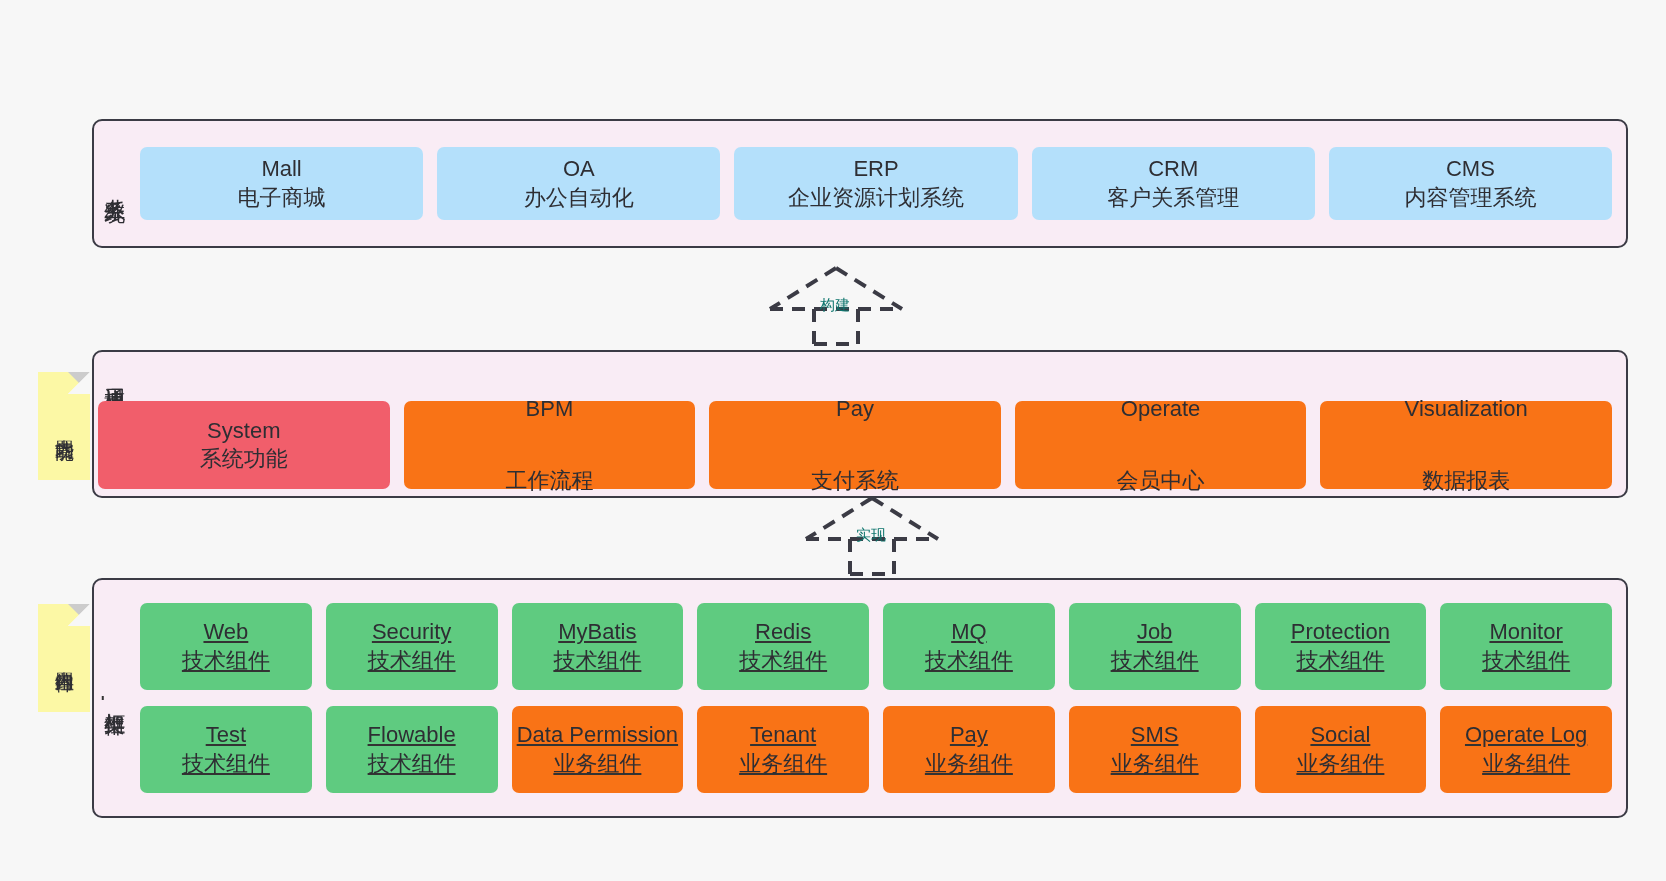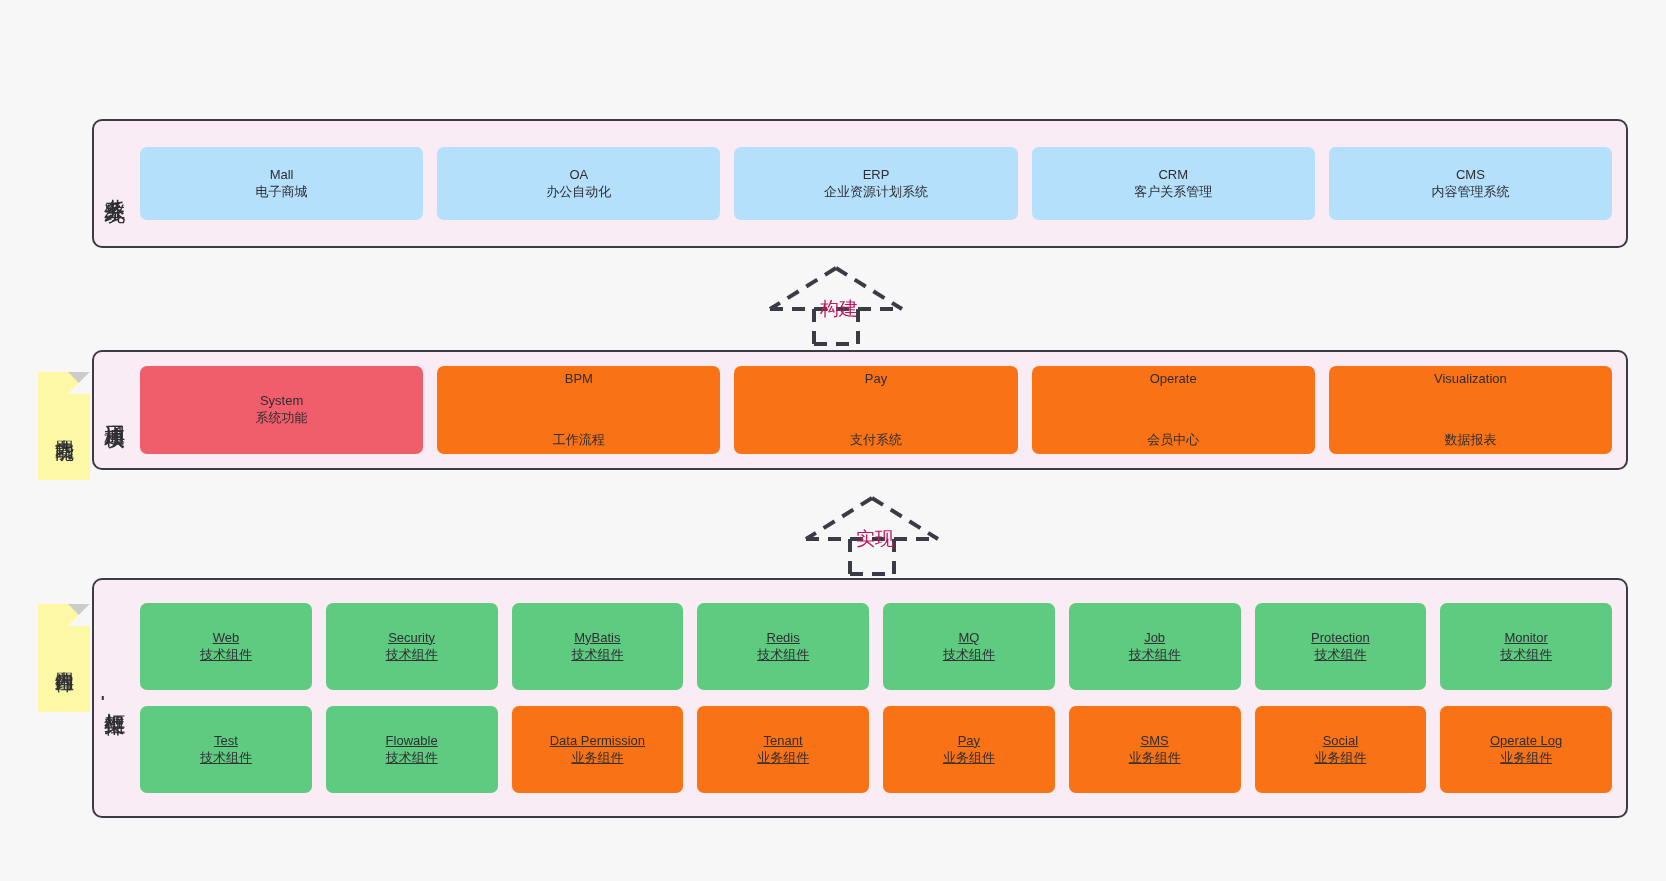--- a/index.html
+++ b/index.html
@@ -52,40 +52,40 @@
     align-items:stretch;
   }
   .cell{
     flex:1 1 0;
     border-radius:7px;
     display:flex;
     flex-direction:column;
     align-items:center;
     justify-content:center;
     text-align:center;
-    font-size:13px;
+    font-size:22px;
     line-height:1.28;
     color:#2e2e33;
     box-sizing:border-box;
     padding:6px 4px;
     min-width:0;
   }
   .cell .en{display:block;white-space:normal;}
   .cell .cn{display:block;}
 
   
   .blue      {background:#b4e0fb;}
   .red       {background:#f15e6b;}
   .pink      {background:#f97316;gap:44px;}
   .green-d   {background:#5fcb80;}
   .green-l   {background:#f97316;}
 
   
   #layer-business {left:92px;  top:119px;  width:1536px; height:129px;}
-  #layer-modules  {left:92px;  top:350px;  width:1536px; height:120px;}
+  #layer-modules  {left:92px;  top:350px;  width:1536px; height:148px;flex-direction:column;}
   #layer-framework{left:92px;  top:578px;  width:1536px; height:240px;text-decoration:underline;}
 
   #layer-business .row{height:73px;}
   #layer-modules  .row{height:88px;}
   #layer-framework .row{height:87px;}
 
   
   .note{
     position:absolute;
     background:#fcf8a5;
@@ -127,22 +127,22 @@
     border-right:22px solid #f7f7f7;
   }
   #note-functions {left:38px; top:372px; height:108px;}
   #note-components{left:38px; top:604px; height:108px;}
 
   
   .arrow{position:absolute;}
   .arrow svg{display:block;overflow:visible;}
   .arrow-label{
     position:absolute;
-    font-size:19px;
-    color:#be185d;
+    font-size:15px;
+    color:#0f766e;
     background:transparent;
     white-space:nowrap;
     user-select:none;
   }
   #arrow-build {left:756px; top:262px; width:160px; height:84px;}
   #arrow-build .arrow-label{left:64px; top:34px;}
   #arrow-impl  {left:792px; top:492px; width:160px; height:84px;}
   #arrow-impl  .arrow-label{left:64px; top:34px;}
 </style>
 </head>

